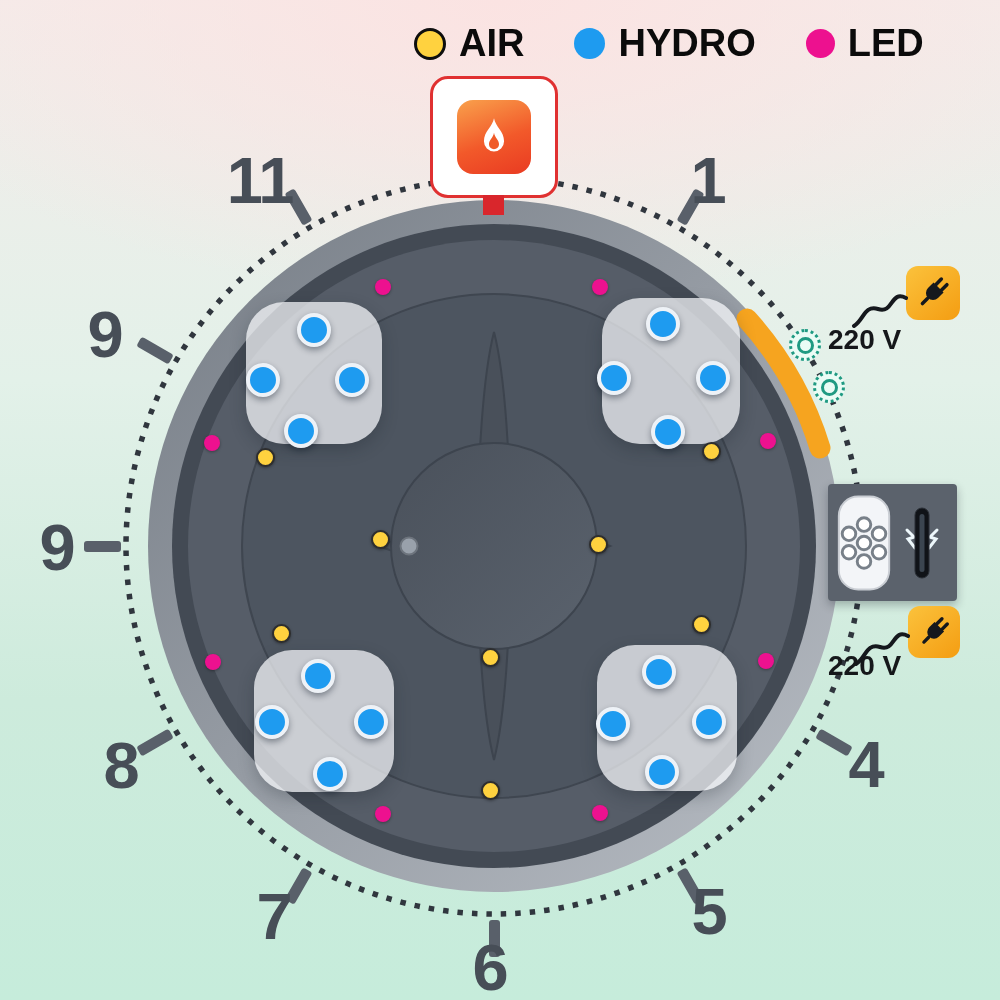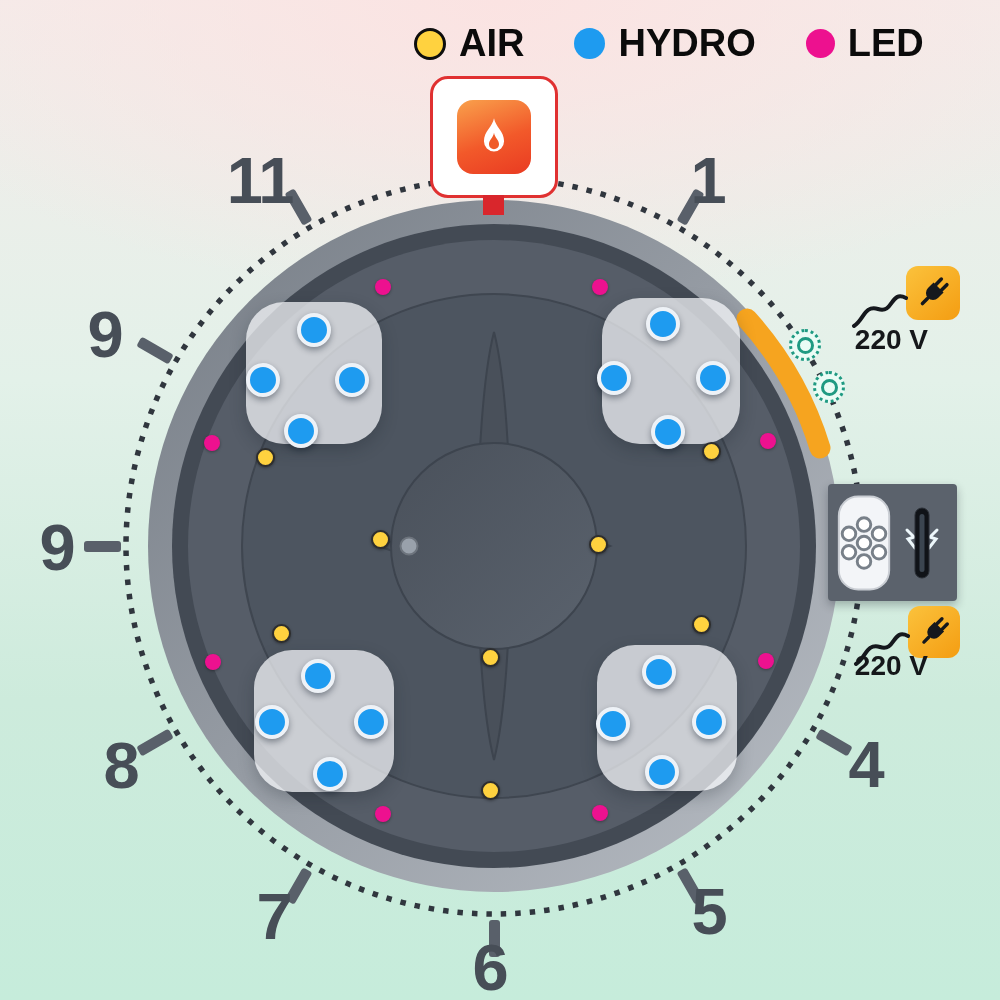--- a/index.html
+++ b/index.html
@@ -41,21 +41,21 @@
   .legend-label{font-size:38px;font-weight:800;color:#0b0b0b;}
 
   
   .heater{position:absolute;left:430px;top:76px;width:122px;height:116px;background:#fff;
           border:3.5px solid #E03131;border-radius:18px;display:flex;align-items:center;justify-content:center;}
   .flame-tile{width:74px;height:74px;border-radius:16px;display:flex;align-items:center;justify-content:center;
           background:linear-gradient(160deg,#F9A14C 0%,#F2592A 55%,#E93B22 100%);}
   .heater-connector{position:absolute;left:483px;top:195px;width:21px;height:20px;background:#D9262C;}
 
   
-  .v-label{position:absolute;width:100px;text-align:right;font-size:28px;font-weight:800;color:#15171a;}
+  .v-label{position:absolute;width:100px;text-align:left;font-size:28px;font-weight:800;color:#15171a;}
   .plug-tile{position:absolute;border-radius:12px;background:linear-gradient(140deg,#FBC23C,#F49D12);
              display:flex;align-items:center;justify-content:center;}
   .cable{position:absolute;}
   .knob{position:absolute;width:26px;height:26px;border-radius:50%;border:3px dotted #1f9a82;
         background:#eafcf5;display:flex;align-items:center;justify-content:center;}
   .knob-in{width:11px;height:11px;border-radius:50%;border:3px solid #1f9a82;background:#eafcf5;}
   .pump-box{position:absolute;left:828px;top:484px;width:129px;height:117px;background:#5B626C;
             border-radius:4px;box-shadow:0 4px 10px rgba(20,25,35,.3);}
   .pump-svg{position:absolute;left:833px;top:492px;}
   .uv-svg{position:absolute;left:898px;top:500px;}

